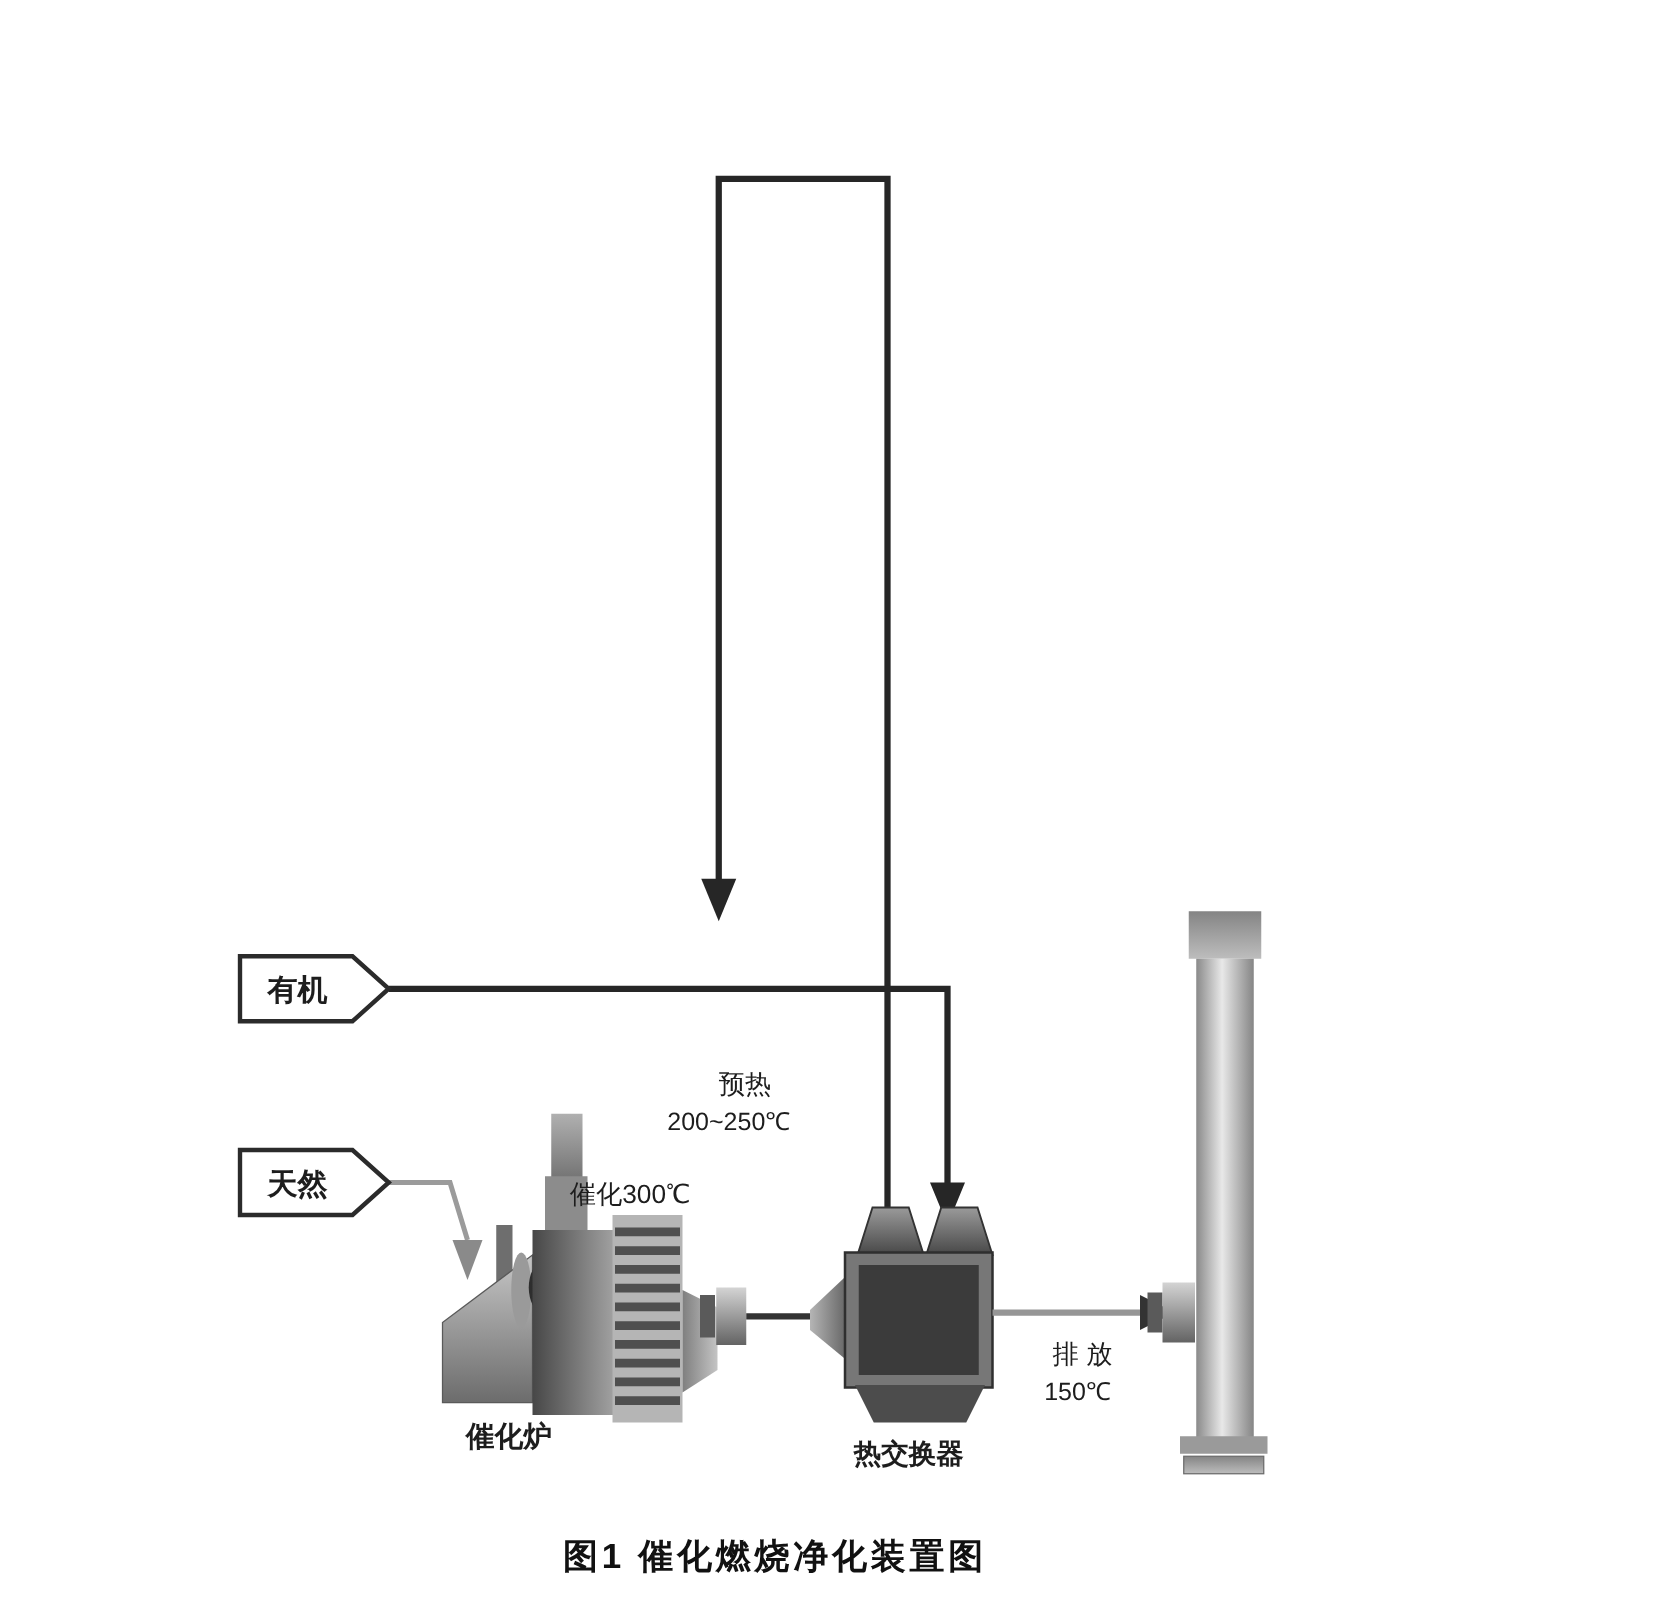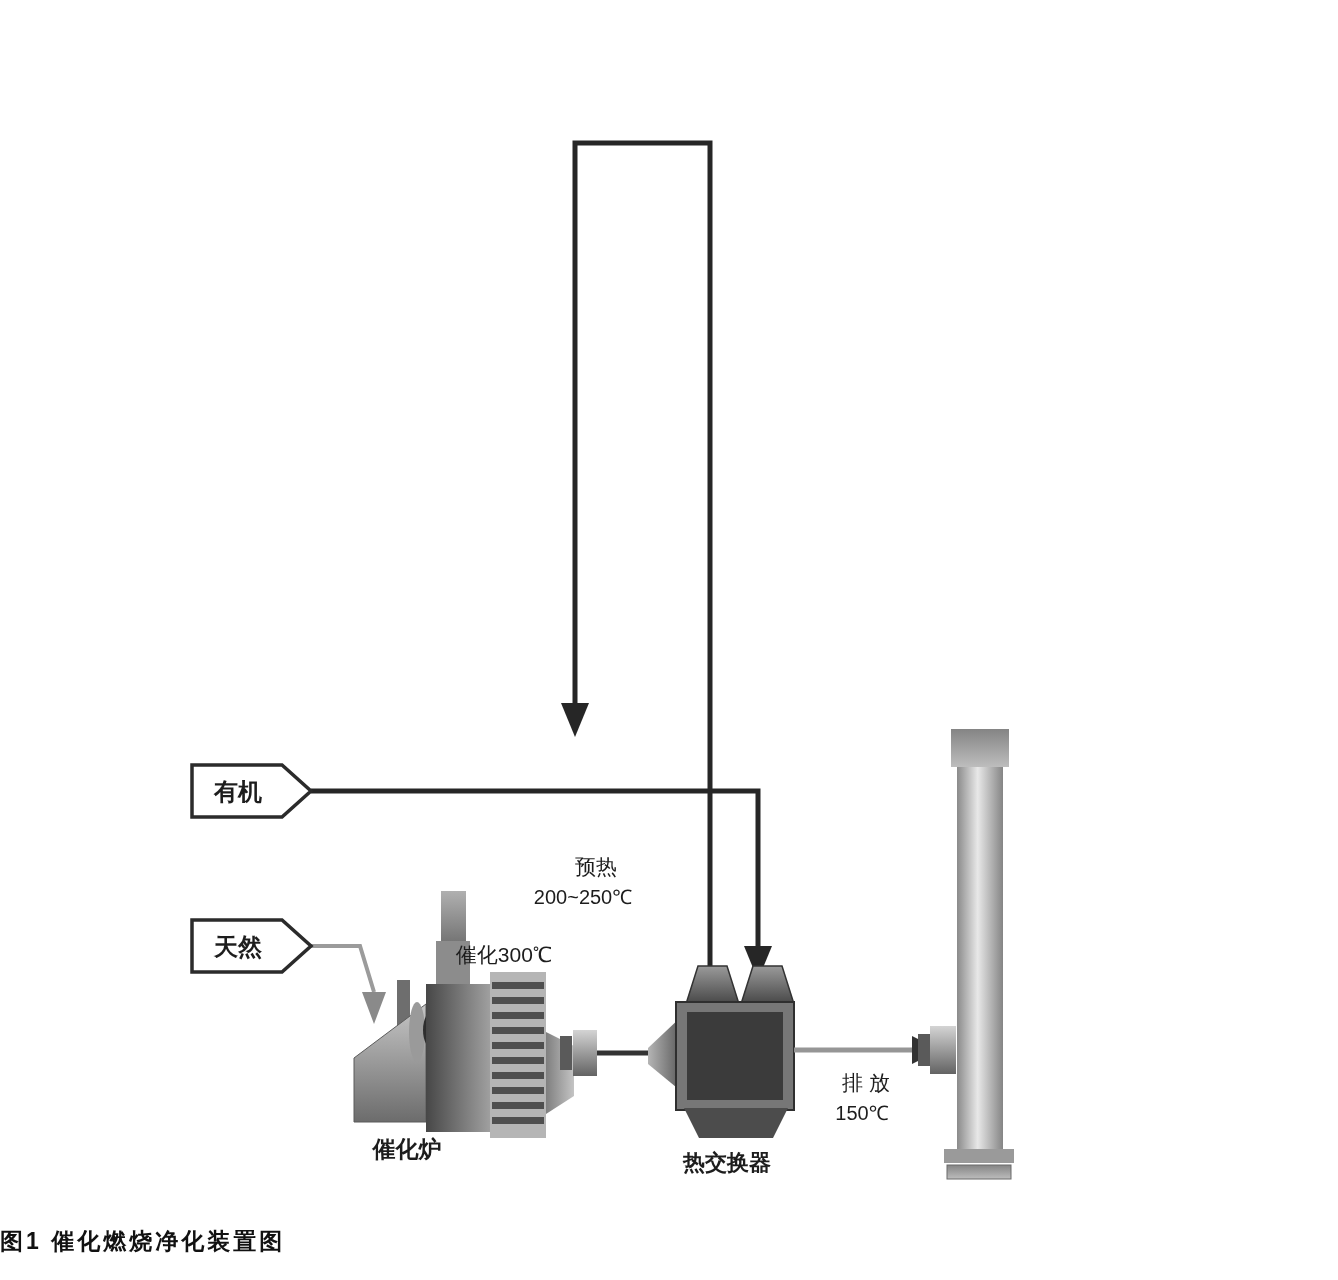--- a/index.html
+++ b/index.html
@@ -19,22 +19,22 @@
   svg { display: block; }
   .diagram-text {
     font-family: "Liberation Sans", sans-serif;
     fill: #1d1d1d;
   }
   .caption {
     position: absolute;
     top: 1226px;
     left: 0;
     width: 1240px;
-    text-align: left;
-    font-size: 23px;
+    text-align: center;
+    font-size: 28px;
     font-weight: 700;
     letter-spacing: 3px;
     color: #111111;
     font-family: "Liberation Sans", sans-serif;
   }
 </style>
 </head>
 <body>
 
 <div class="page">

